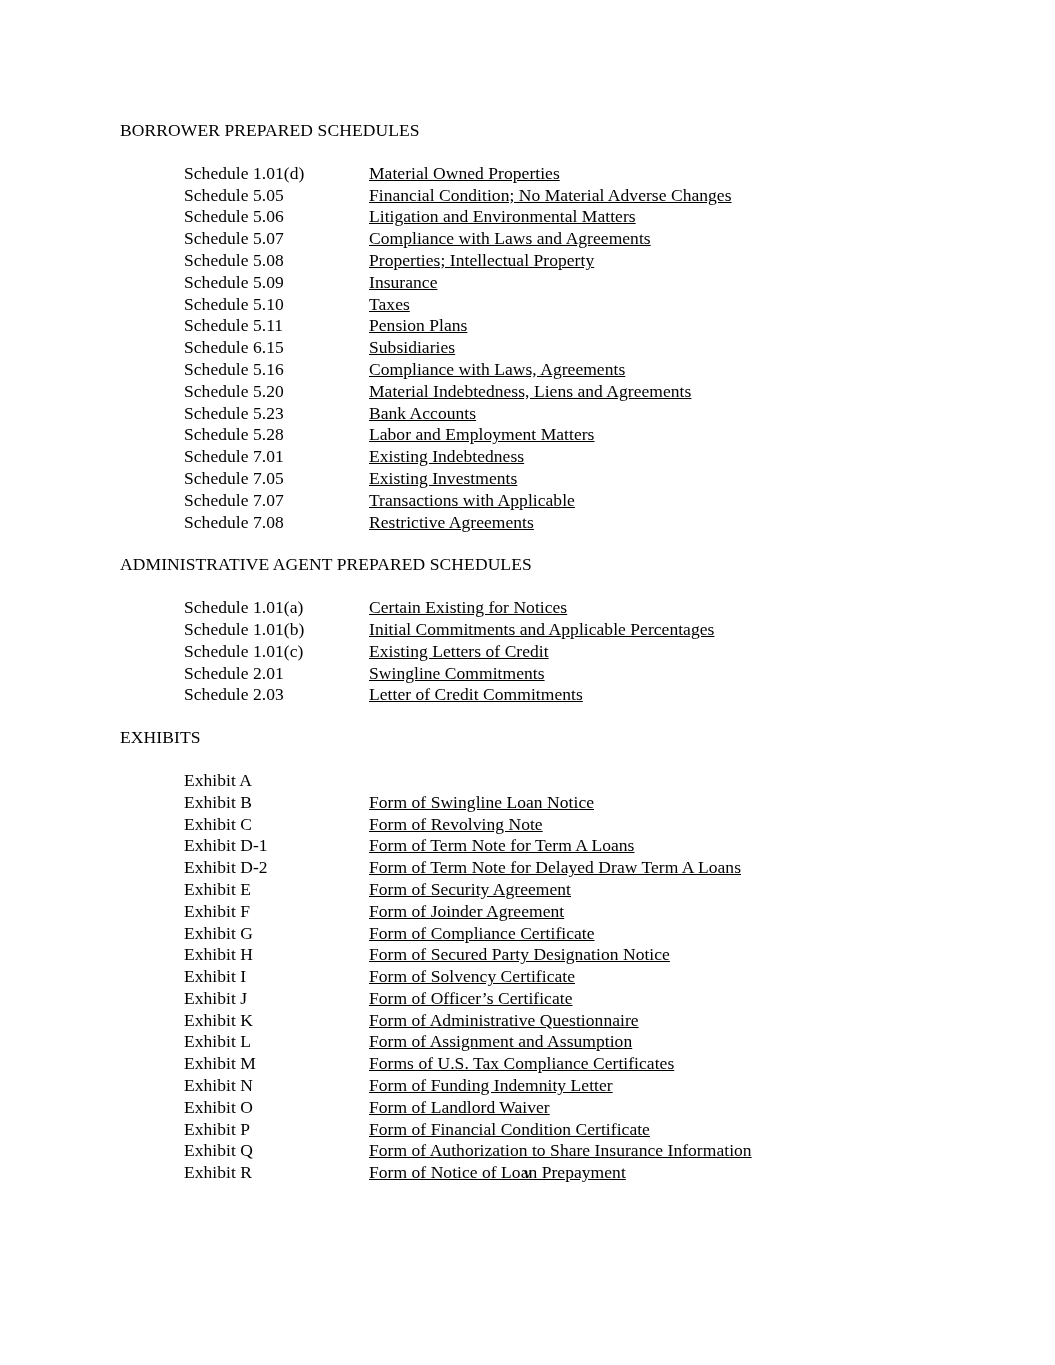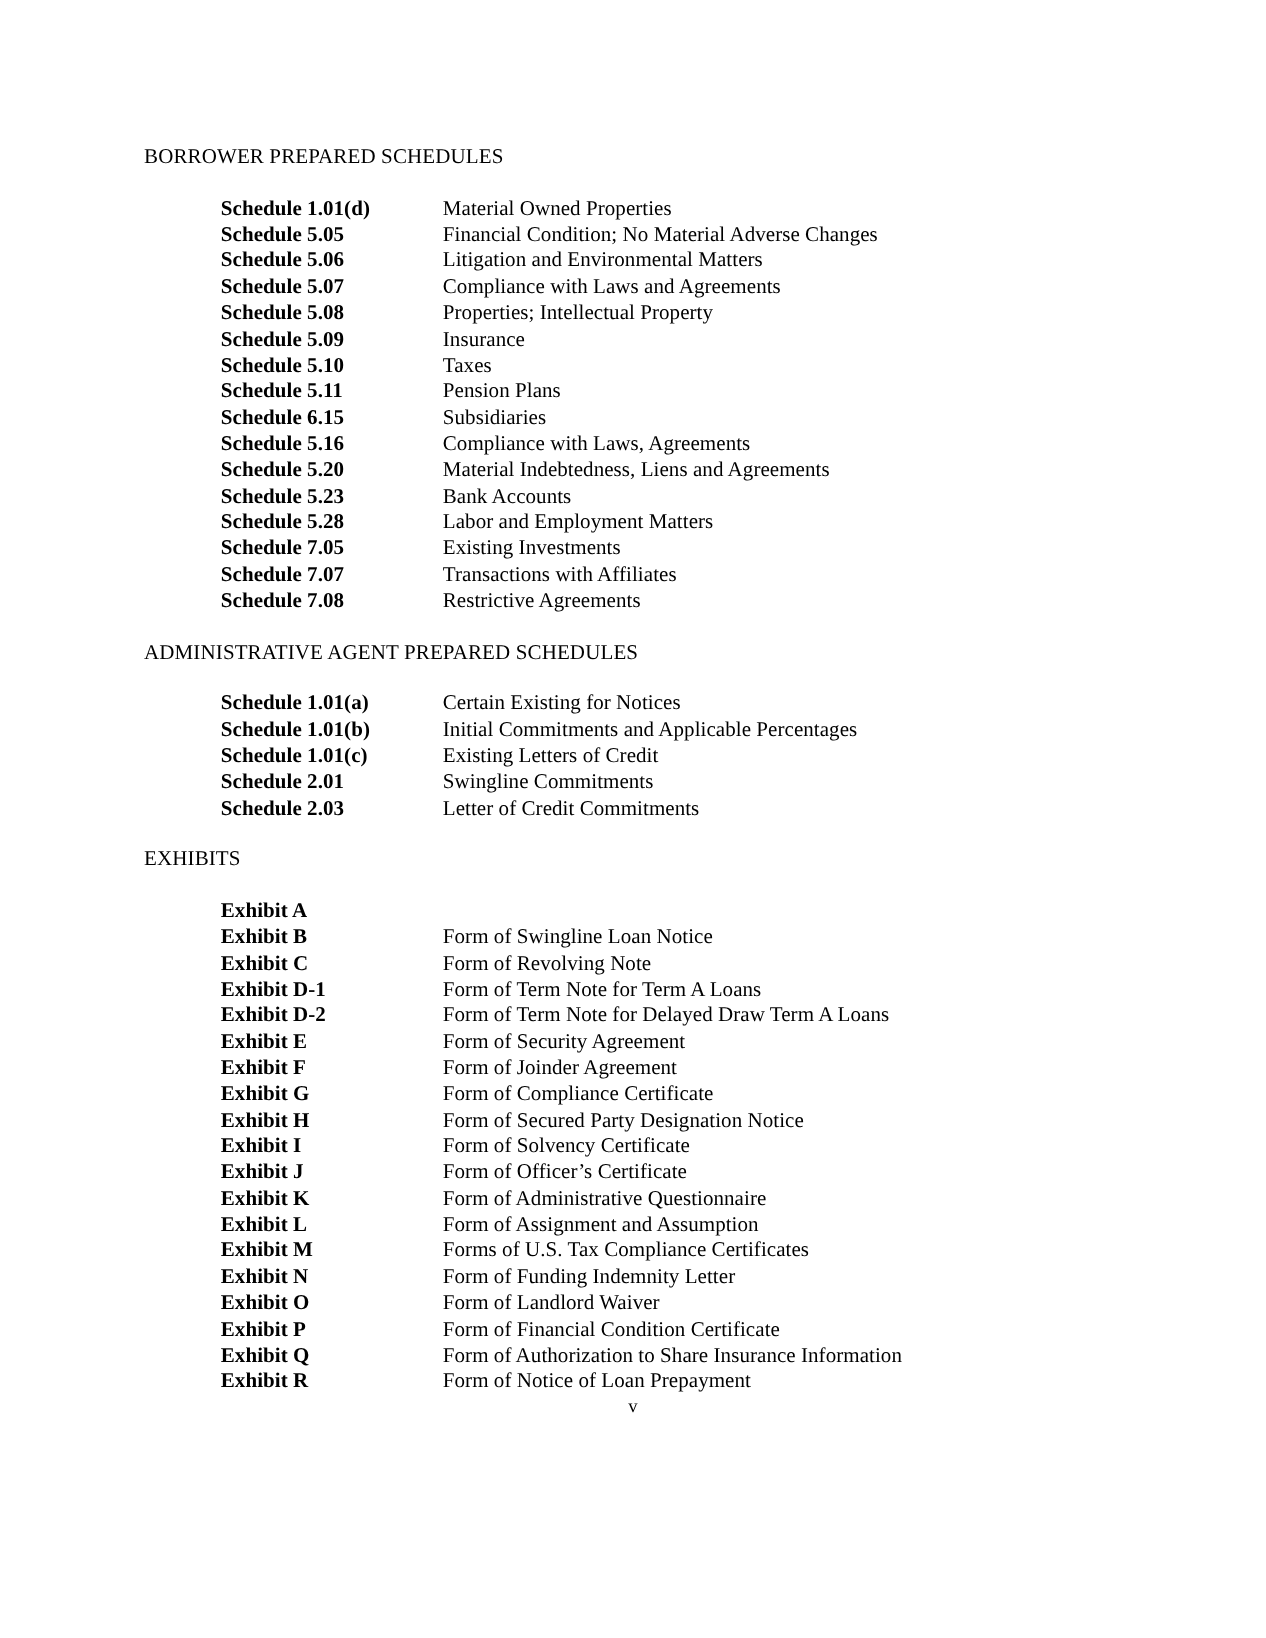--- a/index.html
+++ b/index.html
@@ -39,25 +39,25 @@
     display: flex;
     font-size: 17.5px;
     line-height: 21.8px;
     letter-spacing: 0.05px;
     padding-left: 64px;
   }
   .entry .label {
     width: 185px;
     flex: 0 0 185px;
     white-space: nowrap;
-    font-weight: bold;
   }
   .entry .desc {
     flex: 1 1 auto;
     white-space: nowrap;
+    text-decoration: underline;
   }
   .gap-after-heading {
     height: 21px;
   }
   .gap-between-sections {
     height: 21px;
   }
   .footer {
     position: absolute;
     left: 0;
@@ -123,26 +123,30 @@
           </div>
           <div class="entry">
             <div class="label">Schedule 5.23</div>
             <div class="desc">Bank Accounts</div>
           </div>
           <div class="entry">
             <div class="label">Schedule 5.28</div>
             <div class="desc">Labor and Employment Matters</div>
           </div>
           <div class="entry">
+            <div class="label">Schedule 7.01</div>
+            <div class="desc">Existing Indebtedness</div>
+          </div>
+          <div class="entry">
             <div class="label">Schedule 7.05</div>
             <div class="desc">Existing Investments</div>
           </div>
           <div class="entry">
             <div class="label">Schedule 7.07</div>
-            <div class="desc">Transactions with Affiliates</div>
+            <div class="desc">Transactions with Applicable</div>
           </div>
           <div class="entry">
             <div class="label">Schedule 7.08</div>
             <div class="desc">Restrictive Agreements</div>
           </div>
         </div>
         <div class="gap-between-sections"></div>
       </div>
       <div class="section">
         <div class="section-heading">ADMINISTRATIVE AGENT PREPARED SCHEDULES</div>

